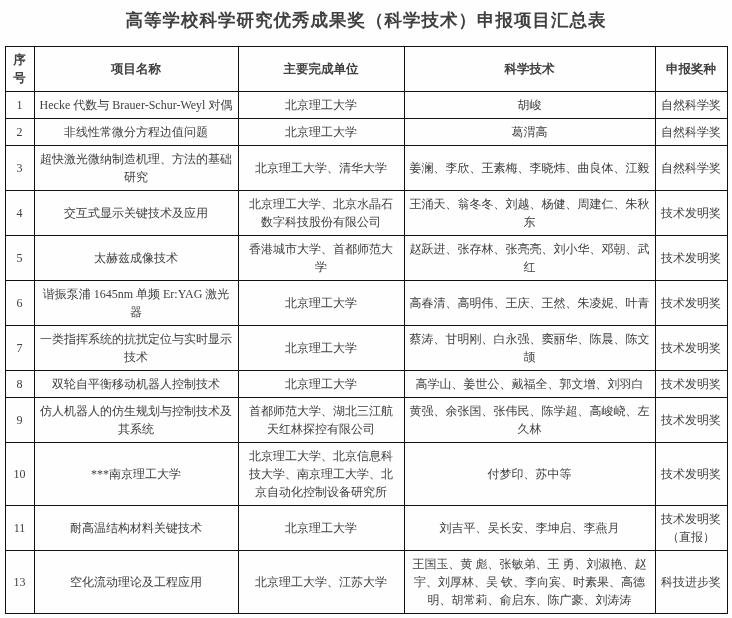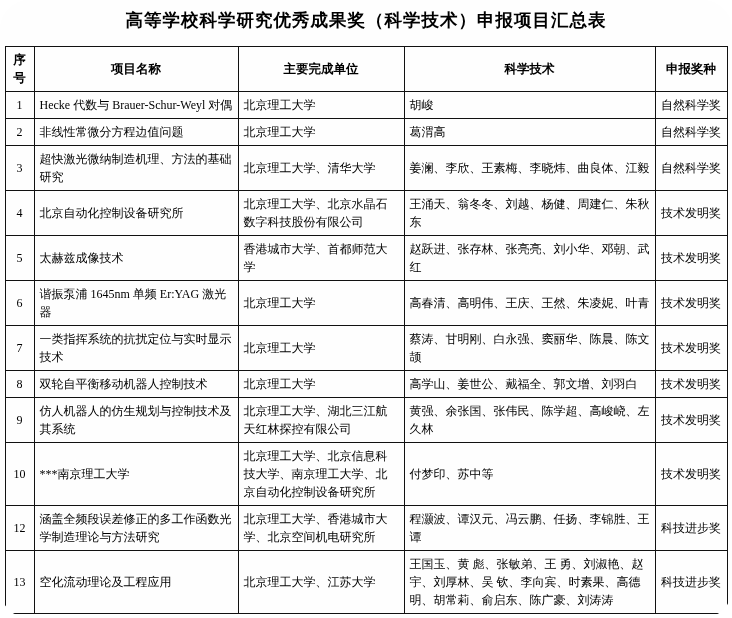--- a/index.html
+++ b/index.html
@@ -1,24 +1,23 @@
 <!DOCTYPE html>
 <html><head>
 <meta charset="utf-8">
 <style>
   html, body { margin: 0; padding: 0; background: #ffffff; }
   .page {
     width: 732px;
     height: 618px;
     background: #fefefe;
-    color: #000000;
+    color: #404040;
     font-family: "Liberation Serif", "DejaVu Serif", serif;
     box-sizing: border-box;
     overflow: hidden;
-    border-radius: 29px;
   }
   .doc-title {
     text-align: center;
     font-size: 17.5px;
     font-weight: bold;
     letter-spacing: 1px;
     padding-top: 8px;
     margin: 0 0 14px 0;
   }
   table.summary {
@@ -41,21 +40,21 @@
     vertical-align: middle;
     word-break: break-all;
   }
   th {
     font-weight: bold;
     text-align: center;
     height: 22px;
     font-size: 12.5px;
   }
   td.no, td.award { text-align: center; }
-  td.proj, td.unit, td.ppl { text-align: left; }
+  td.proj, td.unit, td.ppl { text-align: center; }
 </style>
 </head>
 <body>
 
 <div class="page">
 
   <h1 class="doc-title">高等学校科学研究优秀成果奖（科学技术）申报项目汇总表</h1>
 
   <table class="summary">
     <colgroup>
@@ -94,21 +93,21 @@
     <tr>
       <td class="no">3</td>
       <td class="proj">超快激光微纳制造机理、方法的基础研究</td>
       <td class="unit">北京理工大学、清华大学</td>
       <td class="ppl">姜澜、李欣、王素梅、李晓炜、曲良体、江毅</td>
       <td class="award">自然科学奖</td>
     </tr>
 
     <tr>
       <td class="no">4</td>
-      <td class="proj">北京自动化控制设备研究所</td>
+      <td class="proj">交互式显示关键技术及应用</td>
       <td class="unit">北京理工大学、北京水晶石数字科技股份有限公司</td>
       <td class="ppl">王涌天、翁冬冬、刘越、杨健、周建仁、朱秋东</td>
       <td class="award">技术发明奖</td>
     </tr>
 
     <tr>
       <td class="no">5</td>
       <td class="proj">太赫兹成像技术</td>
       <td class="unit">香港城市大学、首都师范大学</td>
       <td class="ppl">赵跃进、张存林、张亮亮、刘小华、邓朝、武红</td>
@@ -135,41 +134,41 @@
       <td class="no">8</td>
       <td class="proj">双轮自平衡移动机器人控制技术</td>
       <td class="unit">北京理工大学</td>
       <td class="ppl">高学山、姜世公、戴福全、郭文增、刘羽白</td>
       <td class="award">技术发明奖</td>
     </tr>
 
     <tr>
       <td class="no">9</td>
       <td class="proj">仿人机器人的仿生规划与控制技术及其系统</td>
-      <td class="unit">北京理工大学、湖北三江航天红林探控有限公司</td>
+      <td class="unit">首都师范大学、湖北三江航天红林探控有限公司</td>
       <td class="ppl">黄强、余张国、张伟民、陈学超、高峻峣、左久林</td>
       <td class="award">技术发明奖</td>
     </tr>
 
     <tr>
       <td class="no">10</td>
       <td class="proj">***南京理工大学</td>
       <td class="unit">北京理工大学、北京信息科技大学、南京理工大学、北京自动化控制设备研究所</td>
       <td class="ppl">付梦印、苏中等</td>
       <td class="award">技术发明奖</td>
     </tr>
 
+    <tr>
+      <td class="no">11</td>
+      <td class="proj">耐高温结构材料关键技术</td>
+      <td class="unit">北京理工大学</td>
+      <td class="ppl">刘吉平、吴长安、李坤启、李燕月</td>
+      <td class="award">技术发明奖（直报）</td>
+    </tr>
 
-    <tr>
-      <td class="no">12</td>
-      <td class="proj">涵盖全频段误差修正的多工作函数光学制造理论与方法研究</td>
-      <td class="unit">北京理工大学、香港城市大学、北京空间机电研究所</td>
-      <td class="ppl">程灏波、谭汉元、冯云鹏、任扬、李锦胜、王谭</td>
-      <td class="award">科技进步奖</td>
-    </tr>
 
     <tr>
       <td class="no">13</td>
       <td class="proj">空化流动理论及工程应用</td>
       <td class="unit">北京理工大学、江苏大学</td>
       <td class="ppl">王国玉、黄 彪、张敏弟、王 勇、刘淑艳、赵 宇、刘厚林、吴 钦、李向宾、时素果、高德明、胡常莉、俞启东、陈广豪、刘涛涛</td>
       <td class="award">科技进步奖</td>
     </tr>
 
   </tbody>

